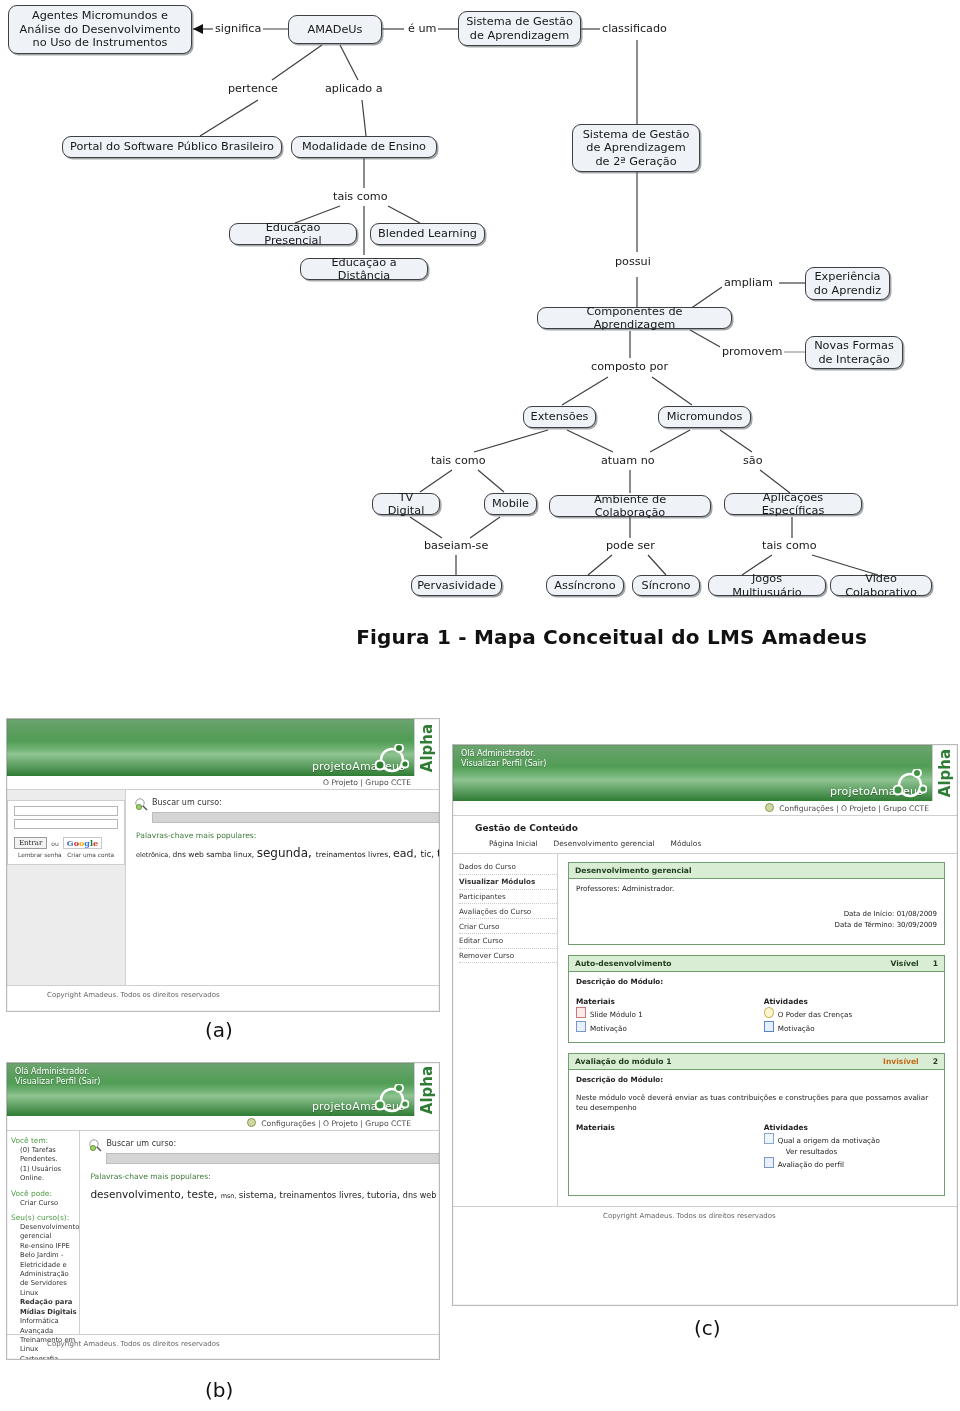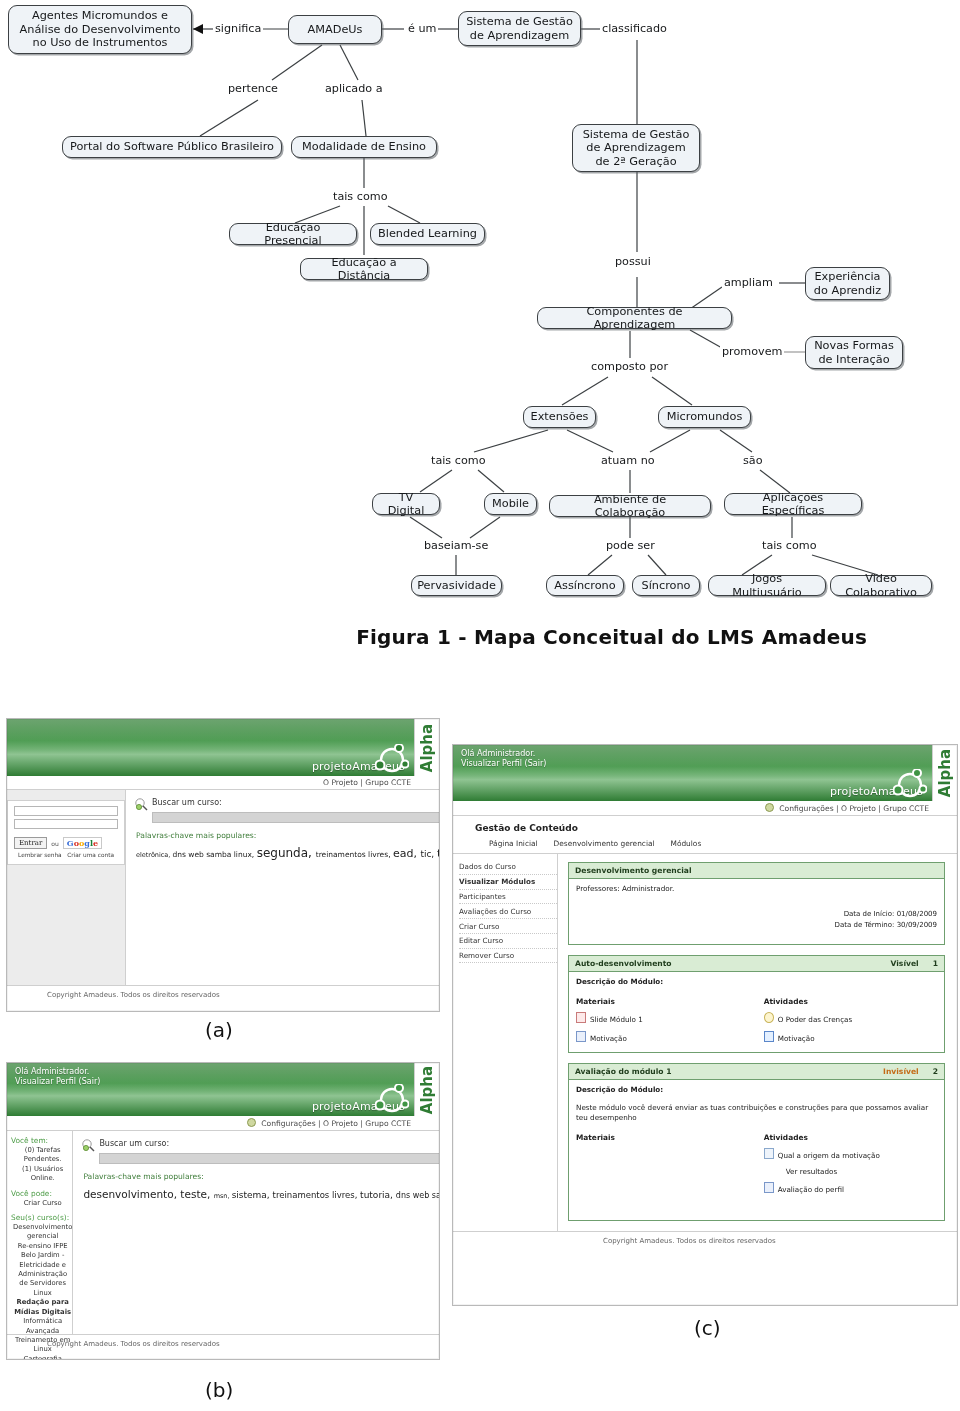--- a/index.html
+++ b/index.html
@@ -83,21 +83,21 @@
   .srch .ttl{font-size:8px;color:#333;margin-left:16px;}
   .mag{position:absolute;width:13px;height:13px;}
   .srchrow{display:flex;align-items:center;gap:4px;margin:5px 0 0 16px;}
   .srchinput{flex:1;height:9px;background:#d4d4d4;border:1px solid #bdbdbd;}
   .kw{font-size:7.6px;color:#3f7d3a;margin:8px 0 5px 0;}
   .cloud{text-align:center;line-height:14px;color:#222;}
   .cloud span{white-space:nowrap;}
 
   
   .infohdr{color:#4b9b45;font-size:7.4px;margin:5px 0 1px 4px;}
-  .infoitem{font-size:6.8px;color:#333;margin-left:6px;line-height:9.4px;text-align:center;}
+  .infoitem{font-size:6.8px;color:#333;margin-left:13px;line-height:9.4px;}
   .infoitem.b{font-weight:bold;}
 
   
   .cm-title{font-size:9px;color:#222;font-weight:bold;padding:7px 0 0 22px;}
   .cm-tabs{display:flex;gap:16px;font-size:7.4px;color:#333;padding:6px 0 5px 36px;
     border-bottom:1px solid #cfcfcf;}
   .cm-body{display:flex;}
   .cm-side{width:105px;box-sizing:border-box;padding:6px 0 0 6px;
     border-right:1px solid #cfcfcf;}
   .cm-side div{font-size:7.2px;color:#333;padding:2.4px 0;
@@ -106,21 +106,21 @@
   .cm-main{flex:1;padding:8px 12px 0 10px;}
   .panel{border:1px solid #6f9f6f;margin-bottom:10px;background:#fff;}
   .panel .ph{background:#d9ecd4;border-bottom:1px solid #6f9f6f;
     font-size:7.6px;font-weight:bold;color:#1f3d1c;padding:3px 6px;
     display:flex;justify-content:space-between;align-items:center;}
   .panel .ph .rt{display:flex;gap:14px;font-weight:bold;}
   .panel .pb{padding:5px 7px 8px;font-size:7.2px;color:#222;line-height:10.5px;}
   .dates{text-align:right;font-size:7px;line-height:11px;color:#222;}
   .ma-head{display:flex;margin-top:9px;font-weight:bold;font-size:7.4px;}
   .ma-head .c1{width:52%;}
-  .ma-row{display:flex;margin-top:5px;font-size:7.2px;}
+  .ma-row{display:flex;font-size:7.2px;}
   .ma-row .c1{width:52%;}
   .ico{display:inline-block;width:8px;height:9px;vertical-align:-1px;margin-right:4px;
     border:1px solid #9a9a9a;background:#f2f2f2;}
   .ico.pdf{background:#fdeaea;border-color:#c97a7a;}
   .ico.doc{background:#eaf0fb;border-color:#7a97c9;}
   .ico.key{background:#fdf5cf;border-color:#c9b45a;border-radius:50%;}
   .ico.chart{background:#e4f0ff;border-color:#5a86c9;}
   .ico.arrow{background:#eef4fb;border-color:#8aa8cc;}
   .invis{color:#c46a16;}
 
@@ -203,21 +203,21 @@
   <div class="node" style="left:288px;top:15px;width:94px;height:29px;">AMADeUs</div>
   <div class="node" style="left:458px;top:11px;width:123px;height:35px;">Sistema de Gestão
 de Aprendizagem</div>
   <div class="node" style="left:62px;top:136px;width:220px;height:22px;">Portal do Software Público Brasileiro</div>
   <div class="node" style="left:291px;top:136px;width:146px;height:22px;">Modalidade de Ensino</div>
   <div class="node" style="left:572px;top:124px;width:128px;height:48px;">Sistema de Gestão
 de Aprendizagem
 de 2ª  Geração</div>
   <div class="node" style="left:229px;top:223px;width:128px;height:22px;">Educação Presencial</div>
   <div class="node" style="left:370px;top:223px;width:115px;height:22px;">Blended Learning</div>
-  <div class="node" style="left:300px;top:258px;width:128px;height:22px;border-radius:8px;">Educação a Distância</div>
+  <div class="node" style="left:300px;top:258px;width:128px;height:22px;">Educação a Distância</div>
   <div class="node" style="left:537px;top:307px;width:195px;height:22px;">Componentes de Aprendizagem</div>
   <div class="node" style="left:805px;top:267px;width:85px;height:33px;">Experiência
 do Aprendiz</div>
   <div class="node" style="left:805px;top:336px;width:98px;height:33px;">Novas Formas
 de Interação</div>
   <div class="node" style="left:523px;top:406px;width:73px;height:22px;">Extensões</div>
   <div class="node" style="left:658px;top:406px;width:93px;height:22px;">Micromundos</div>
   <div class="node" style="left:372px;top:493px;width:68px;height:22px;">TV Digital</div>
   <div class="node" style="left:484px;top:493px;width:53px;height:22px;">Mobile</div>
   <div class="node" style="left:549px;top:495px;width:162px;height:22px;">Ambiente de Colaboração</div>

